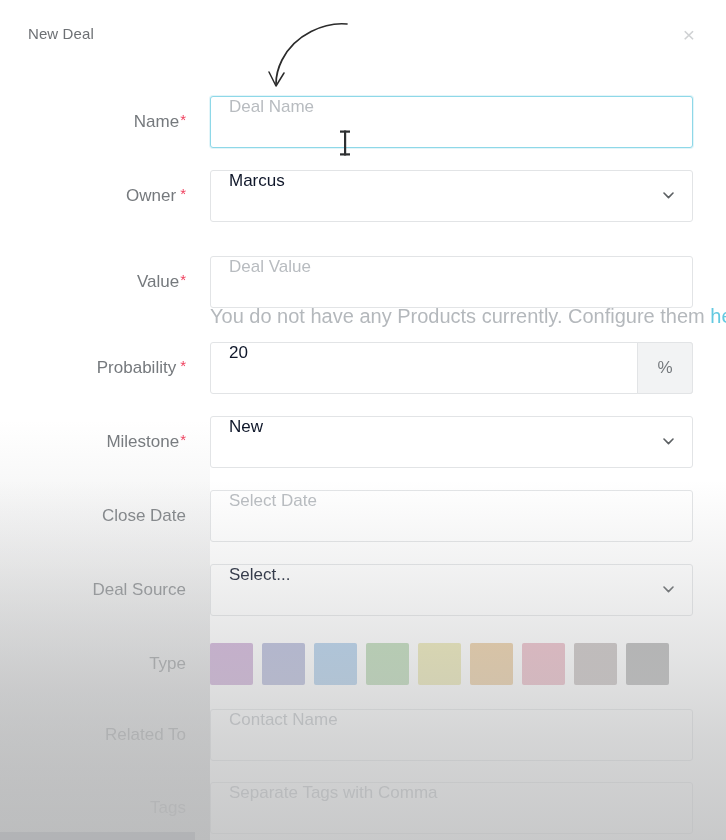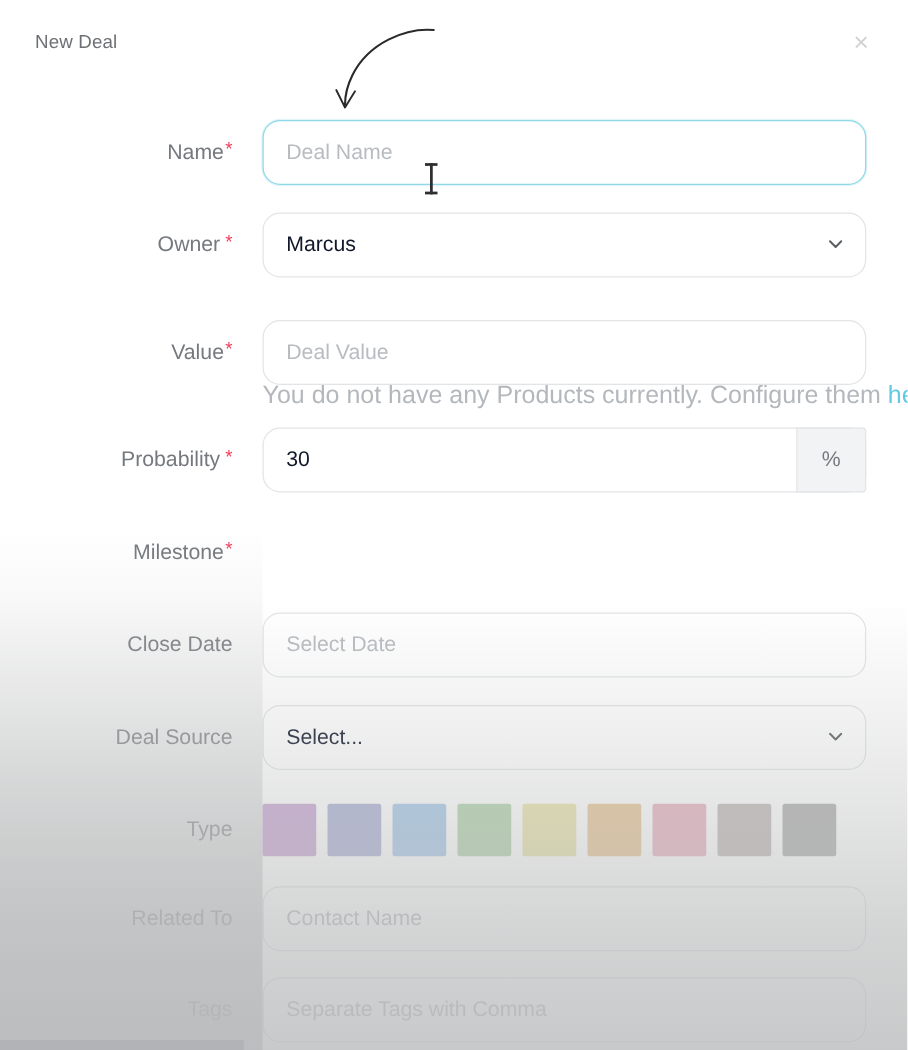--- a/index.html
+++ b/index.html
@@ -89,24 +89,23 @@
   .req-star.spaced { margin-left: 4px; }
 
   .control {
     position: absolute;
     left: 210px;
     top: 0;
     width: 483px;
     height: 52px;
     box-sizing: border-box;
     border: 1px solid #e2e4e6;
-    border-radius: 14px;
+    border-radius: 3px;
     background: #ffffff;
     display: flex;
-    align-items: center;
     padding: 0 18px;
     font-size: 17px;
     color: #55585c;
   }
   .control.focused {
     border: 1px solid #8ed8e8;
     box-shadow: 0 0 0 1px rgba(142,216,232,0.25);
   }
   .control .placeholder {
     color: #b8bcc0;
@@ -275,28 +274,36 @@
         <div class="control">
           <span class="placeholder">Deal Value</span>
         </div>
       </div>
       <div class="form-row" style="top: 342px;">
         <div class="field-label">
           <span>Probability</span>
           <span class="req-star spaced">*</span>
         </div>
         <div class="control with-suffix">
-          <span class="value">30</span>
+          <span class="value">20</span>
           <div class="suffix-box">%</div>
         </div>
       </div>
       <div class="form-row" style="top: 416px;">
         <div class="field-label">
           <span>Milestone</span>
           <span class="req-star">*</span>
+        </div>
+        <div class="control">
+          <span class="value">New</span>
+          <span class="chevron">
+            <svg width="11" height="7" viewBox="0 0 11 7" fill="none" xmlns="http://www.w3.org/2000/svg">
+              <path d="M1 1 L5.5 5.6 L10 1" stroke="#5c6063" stroke-width="1.6" stroke-linecap="round" stroke-linejoin="round"></path>
+            </svg>
+          </span>
         </div>
       </div>
       <div class="form-row" style="top: 490px;">
         <div class="field-label">
           <span>Close Date</span>
         </div>
         <div class="control">
           <span class="placeholder">Select Date</span>
         </div>
       </div>

